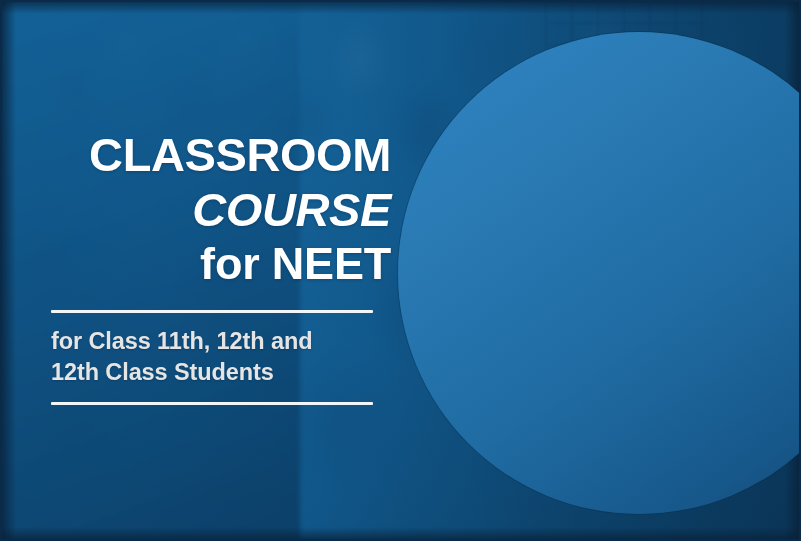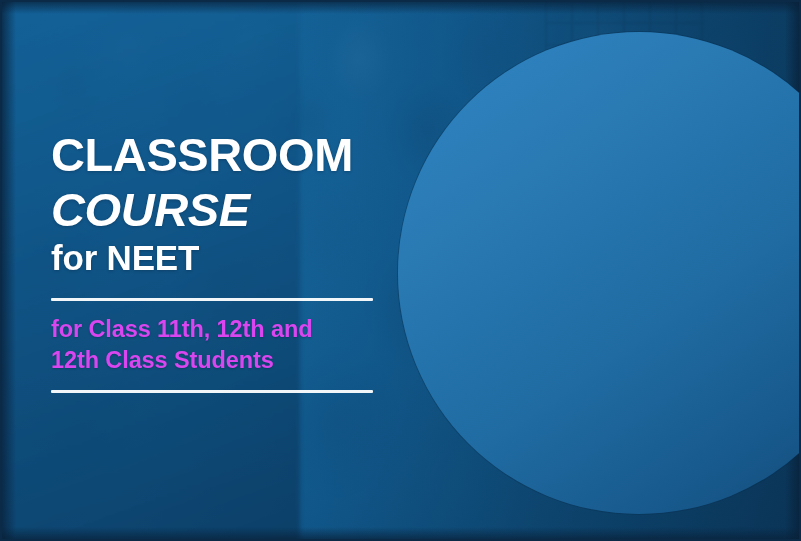--- a/index.html
+++ b/index.html
@@ -124,41 +124,42 @@
     left:51px; top:128px;
     width:340px;
   }
   .headline {
     color:#ffffff;
     font-weight:700;
     font-size:47px;
     line-height:1.17;
     letter-spacing:-0.4px;
     text-shadow:0 1px 3px rgba(5,28,50,.30);
+    text-align:right;
   }
   .headline .line2 { display:block;font-style:italic; }
   .headline .line3 {
     display:block;
-    font-size:35px;
+    font-size:45px;
     letter-spacing:-0.2px;
   }
   .headline .lower { text-transform:none; }
 
   .rule {
     height:3px;
     width:322px;
     background:#ffffff;
     margin:19px 0 0 0;
     border-radius:1px;
     opacity:.95;
   }
   .rule.bottom { margin:14px 0 0 0; }
 
   .subhead {
-    color:#d946ef;
+    color:#e5e5e5;
     font-weight:700;
     font-size:23.5px;
     line-height:1.33;
     margin-top:13px;
     letter-spacing:-0.1px;
     text-shadow:0 1px 2px rgba(5,28,50,.28);
   }
   .subhead span { display:block; }
 </style>
 </head>

